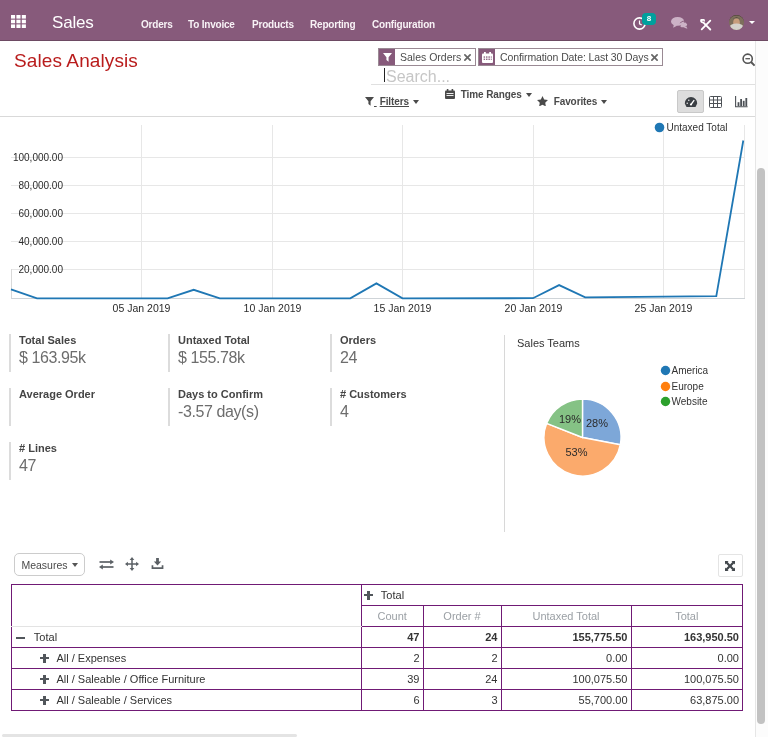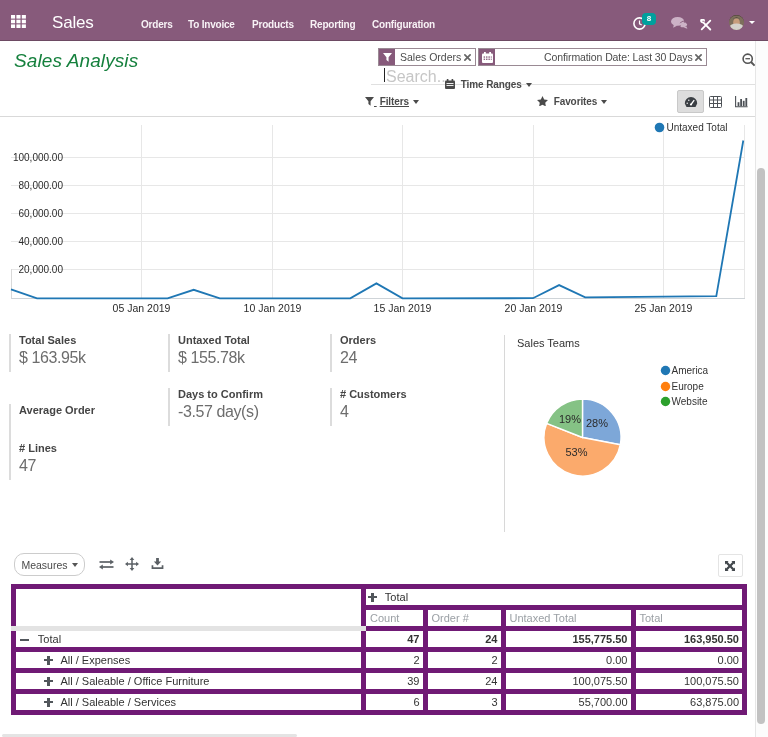--- a/index.html
+++ b/index.html
@@ -7,48 +7,48 @@
   body { font-family:"Liberation Sans", sans-serif; position:relative; }
   .abs { position:absolute; }
 
   
   #nav { position:absolute; left:0; top:0; width:768px; height:41px; background:#875a7b; border-bottom:1px solid #6d4a63; }
   #nav .brand { position:absolute; left:52px; top:13px; color:#fff; font-size:17px; font-weight:normal; letter-spacing:-0.2px; }
   .menuitem { position:absolute; top:19px; color:#f8f2f6; font-size:10px; font-weight:bold; letter-spacing:-0.2px; }
 
   
   #cp { position:absolute; left:0; top:41px; width:768px; height:76px; background:#fff; border-bottom:1px solid #d9d9d9; }
-  #bread { position:absolute; left:14px; top:9px; font-size:19px; color:#15803d; letter-spacing:0.1px;font-style:italic; }
+  #bread { position:absolute; left:14px; top:9px; font-size:19px; color:#b91c1c; letter-spacing:0.1px; }
   .facet { position:absolute; height:18px; border:1px solid #9a8a94; background:#fff; display:flex; align-items:stretch; font-size:10.5px; color:#4c4c4c; }
   .facet .fico { background:#875a7b; width:16px; display:flex; align-items:center; justify-content:center; }
   .facet .flbl { display:flex; align-items:center; padding:0 2px 0 5px; }
   .facet .fx { display:flex; align-items:center; padding:0 4px 0 1px; }
   .ddrow { position:absolute; top:55px; font-size:10px; font-weight:bold; color:#4a4a4a; letter-spacing:-0.1px; }
   .caret { display:inline-block; width:0; height:0; border-left:3.5px solid transparent; border-right:3.5px solid transparent; border-top:4px solid #4a4a4a; vertical-align:middle; margin-left:4px; }
 
   
   .vbtn { position:absolute; top:49px; width:27px; height:23px; display:flex; align-items:center; justify-content:center; }
   .vbtn.active { background:#dddddd; border:1px solid #c9c9c9; border-radius:2px; }
 
   
   .kcell { position:absolute; border-left:2px solid #dcdcdc; padding-left:8px; height:38px; }
   .kcell .klbl { font-size:11px; font-weight:bold; color:#454545; }
   .kcell .kval { font-size:16px; color:#6d6d6d; margin-top:3px; letter-spacing:-0.4px; }
 
   
-  #measbtn { position:absolute; left:14px; top:553px; width:71px; height:23px; border:1px solid #ccc; border-radius:10px; background:#fff; font-size:10.5px; color:#4a4a4a; display:flex; align-items:center; justify-content:center; }
+  #measbtn { position:absolute; left:14px; top:553px; width:71px; height:23px; border:1px solid #ccc; border-radius:5px; background:#fff; font-size:10.5px; color:#4a4a4a; display:flex; align-items:center; justify-content:center; }
   .mico { position:absolute; top:558px; }
   table#pivot { position:absolute; left:11px; top:584px; border-collapse:collapse; table-layout:fixed; font-size:11px; color:#333; }
-  #pivot td, #pivot th { border:5px solid #701a75; height:21px; padding:0 4px; font-weight:normal; white-space:nowrap; overflow:hidden; }
+  #pivot td, #pivot th { border:1px solid #701a75; height:21px; padding:0 4px; font-weight:normal; white-space:nowrap; overflow:hidden; }
   #pivot .num { text-align:right; padding-right:3px; }
   .pm { display:inline-block; width:9px; height:2.4px; background:#51565b; vertical-align:2px; margin-right:6px; }
   .pp { display:inline-block; position:relative; width:9px; height:9px; margin-right:5px; vertical-align:-0.5px; }
   .pp:before { content:""; position:absolute; left:0; top:3.3px; width:9px; height:2.4px; background:#51565b; }
   .pp:after  { content:""; position:absolute; left:3.3px; top:0; width:2.4px; height:9px; background:#51565b; }
-  #pivot .ctr { text-align:left; color:#9ba0a5; }
+  #pivot .ctr { text-align:center; color:#9ba0a5; }
   #pivot .b { font-weight:bold; }
 
   
   #sbtrack { position:absolute; right:0; top:41px; width:13px; height:696px; background:#fcfcfc; border-left:1px solid #e6e6e6; }
   #sbthumb { position:absolute; left:2px; top:168px; width:8px; height:556px; background:#c2c2c2; border-radius:4px; }
 </style>
 </head>
 <body>
 
 <div id="nav">
@@ -145,21 +145,21 @@
             <rect x="4" y="4.4" width="1.5" height="1.3"></rect>
             <rect x="6.4" y="4.4" width="1.5" height="1.3"></rect>
             <rect x="1.6" y="6.6" width="1.5" height="1.3"></rect>
             <rect x="4" y="6.6" width="1.5" height="1.3"></rect>
             <rect x="6.4" y="6.6" width="1.5" height="1.3"></rect>
             <rect x="8.8" y="4.4" width="0.9" height="1.3"></rect>
             <rect x="8.8" y="6.6" width="0.9" height="1.3"></rect>
           </g>
         </svg>
       </div>
-    <div class="flbl" style="letter-spacing:-0.1px;padding-right:1px;margin-left:44px;">Confirmation Date: Last 30 Days</div>
+    <div class="flbl" style="letter-spacing:-0.1px;padding-right:1px;">Confirmation Date: Last 30 Days</div>
     <div class="fx">
         <svg width="7" height="7" viewBox="0 0 7 7">
           <g stroke="#666" stroke-width="1.7" stroke-linecap="round">
             <line x1="0.9" y1="0.9" x2="6.1" y2="6.1"></line>
             <line x1="6.1" y1="0.9" x2="0.9" y2="6.1"></line>
           </g>
         </svg>
       </div>
   </div>
   <div class="abs" style="left:384px;top:27px;width:1.2px;height:14px;background:#222;"></div>
@@ -171,21 +171,21 @@
     <line x1="3.4" y1="5.7" x2="8" y2="5.7" stroke="#555" stroke-width="1.3"></line>
     <line x1="9" y1="9" x2="12.6" y2="12.6" stroke="#555" stroke-width="2"></line>
   </svg>
 
   <div class="ddrow" style="left:365px;top:55px;text-decoration:underline;">
     <svg width="9" height="9" viewBox="0 0 10 10" style="vertical-align:-1px">
         <path fill="#4a4a4a" d="M0 0h10L6.2 4.6v5L3.8 7.8V4.6z"></path>
       </svg>
     <span style="margin-left:3px">Filters</span><span class="caret"></span>
   </div>
-  <div class="ddrow" style="left:445px;top:38px;text-align:center;">
+  <div class="ddrow" style="left:445px;top:48px;text-align:center;">
     <svg width="10" height="10" viewBox="0 0 10 10" style="vertical-align:-1px">
         <g fill="#4a4a4a">
           <rect x="0" y="1.5" width="10" height="8.5" rx="1"></rect>
           <rect x="1.8" y="0" width="1.6" height="2.4"></rect>
           <rect x="6.6" y="0" width="1.6" height="2.4"></rect>
         </g>
         <g fill="#fff">
           <rect x="1.5" y="4" width="7" height="0.9"></rect>
           <rect x="1.5" y="6" width="7" height="0.9"></rect>
         </g>
@@ -281,21 +281,21 @@
     <div class="kval">$ 163.95k</div>
 </div>
 <div class="kcell" style="left:168px;top:334px;width:150px;">
   <div class="klbl">Untaxed Total</div>
     <div class="kval">$ 155.78k</div>
 </div>
 <div class="kcell" style="left:330px;top:334px;width:150px;">
   <div class="klbl">Orders</div>
     <div class="kval">24</div>
 </div>
-<div class="kcell" style="left:9px;top:404px;width:150px;">
+<div class="kcell" style="left:9px;top:388px;width:150px;">
   <div class="klbl">Average Order</div>
 </div>
 <div class="kcell" style="left:168px;top:388px;width:150px;">
   <div class="klbl">Days to Confirm</div>
     <div class="kval">-3.57 day(s)</div>
 </div>
 <div class="kcell" style="left:330px;top:388px;width:150px;">
   <div class="klbl"># Customers</div>
     <div class="kval">4</div>
 </div>

